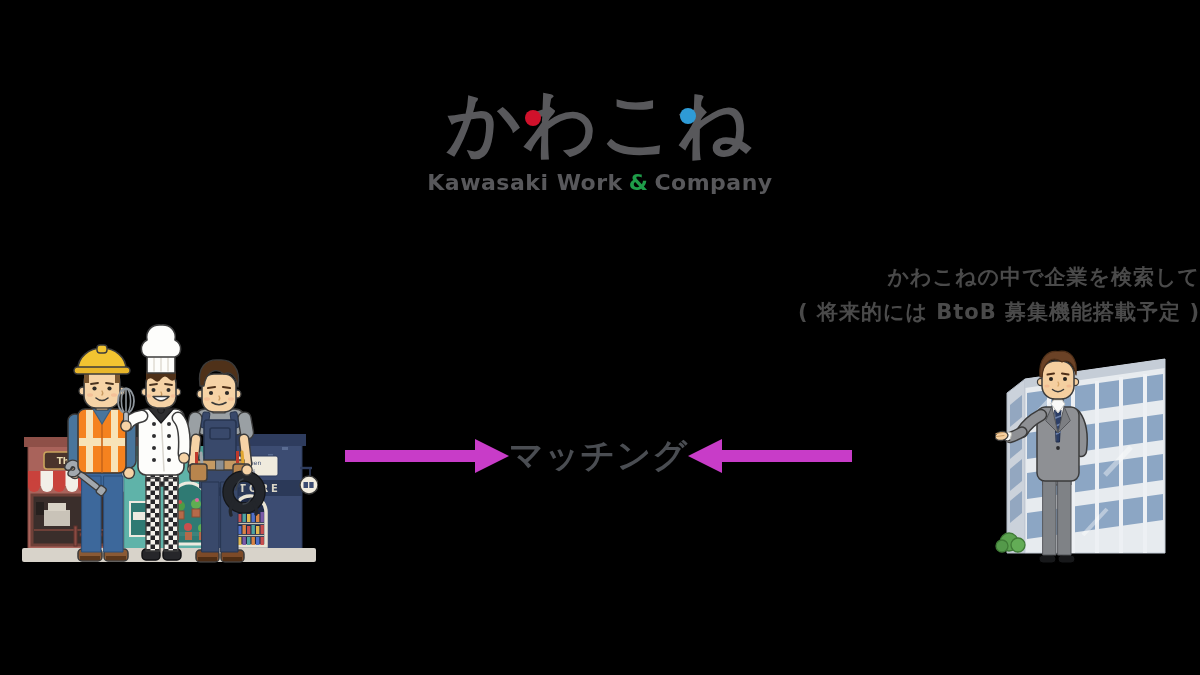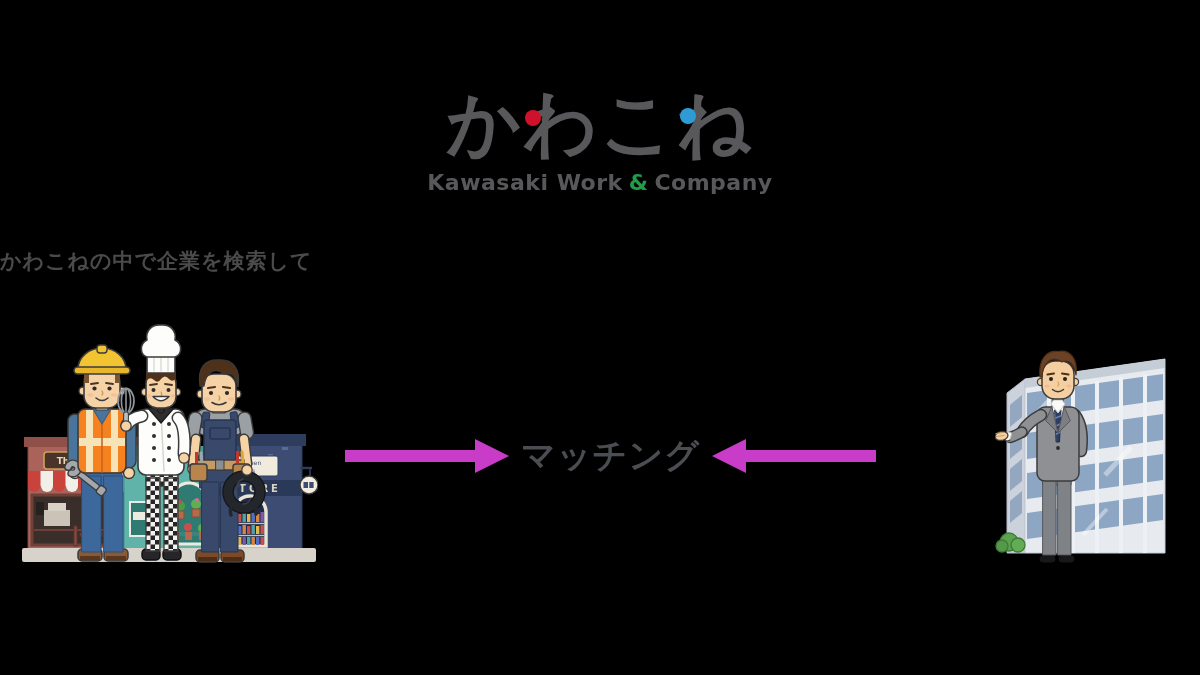--- a/index.html
+++ b/index.html
@@ -11,26 +11,26 @@
               font-size:73px;line-height:1.12;font-weight:700;letter-spacing:2px;
               color:var(--logo-gray,#58585B);}
   .dot{position:absolute;width:16px;height:16px;border-radius:50%;}
   .dot-red{left:525px;top:110px;background:var(--red-dot,#D0112B);}
   .dot-blue{left:680px;top:108px;background:var(--blue-dot,#2E9BD6);}
   .logo-subtitle{position:absolute;top:170px;left:0;width:100%;text-align:center;
                  font-size:22px;font-weight:700;letter-spacing:.5px;
                  color:var(--logo-gray,#58585B);}
   .amp{color:var(--amp-green,#1F9D49);margin:0 6px;}
   
-  .description{position:absolute;top:244px;left:0;width:100%;text-align:left;
+  .description{position:absolute;top:260px;left:0;width:100%;text-align:right;
                font-size:21px;font-weight:700;line-height:35px;letter-spacing:1px;
                color:var(--text-gray,#4A4A4A);}
   
   .matching{position:absolute;left:345px;top:437px;width:531px;height:38px;
-            display:flex;align-items:center;justify-content:space-between;}
+            display:flex;align-items:center;justify-content:flex-start;}
   .matching-label{font-size:34px;font-weight:700;letter-spacing:1px;
                   color:var(--matching-gray,#4A4D52);white-space:nowrap;}
   .arrow{position:relative;width:164px;height:34px;flex:0 0 auto;}
   .arrow .shaft{position:absolute;top:11px;height:12px;width:131px;
                 background:var(--arrow-magenta,#C83CC8);}
   .arrow .head{position:absolute;top:0;width:0;height:0;
                border-top:17px solid transparent;border-bottom:17px solid transparent;}
   .arrow.point-right .shaft{left:0;}
   .arrow.point-right .head{right:0;border-left:34px solid var(--arrow-magenta,#C83CC8);}
   .arrow.point-left  .shaft{right:0;}
@@ -48,20 +48,21 @@
 
   <div class="logo-title">かわこね</div>
   <span class="dot dot-red"></span>
   <span class="dot dot-blue"></span>
   <div class="logo-subtitle">
     <span>Kawasaki Work</span><span class="amp">&amp;</span><span>Company</span>
   </div>
 
   <div class="description">
     <div>かわこねの中で企業を検索して</div>
+    <div>( 将来的には BtoB 募集機能搭載予定 )</div>
   </div>
 
   <div class="matching">
     <div class="arrow point-right">
       <div class="shaft"></div>
         <div class="head"></div>
     </div>
     <div class="matching-label">マッチング</div>
     <div class="arrow point-left">
       <div class="shaft"></div>

